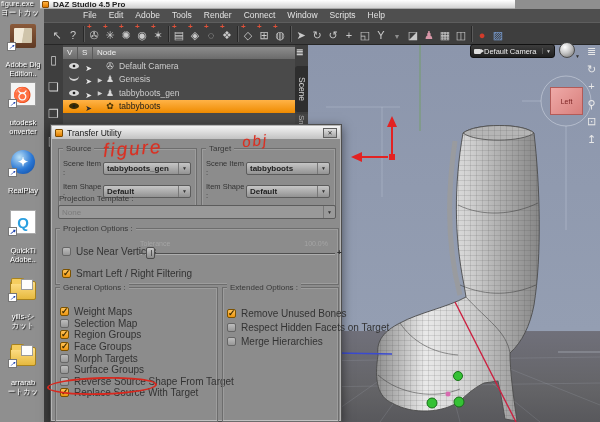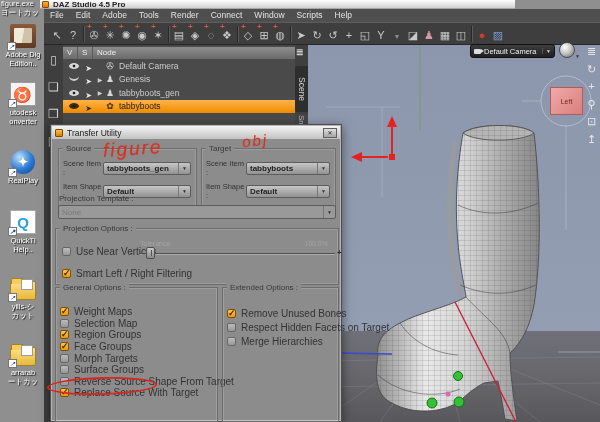--- a/index.html
+++ b/index.html
@@ -28,30 +28,30 @@
   .dt-folder { width:26px; height:19px; background:linear-gradient(#ffe08a,#e6b93e); border:1px solid #a8821d;
                border-radius:2px; margin-top:5px; }
   .dt-folder::before { content:""; position:absolute; top:-4px; left:0px; width:11px; height:5px;
                background:#f5cd5e; border:1px solid #a8821d; border-bottom:none; border-radius:2px 2px 0 0; }
   .dt-folder::after { content:""; position:absolute; top:-3px; right:2px; width:10px; height:9px;
                background:#fdfdfd; border:1px solid #9a9a9a; }
   .sc-arrow { position:absolute; left:-3px; bottom:-3px; width:9px; height:9px; background:#fff;
               border:1px solid #777; font-size:7px; line-height:8px; color:#1a3fb0; text-align:center; z-index:2; }
   .sc-arrow::after { content:"↗"; }
   .dt-label { font-size:7.5px; color:#fff; text-shadow:1px 1px 1px rgba(0,0,0,.95); text-align:center;
-              line-height:8.5px; margin-top:3px; width:46px; }
+              line-height:8.5px; margin-top:13px; width:46px; }
 
   
   .titlebar { position:absolute; left:40px; top:0; width:475px; height:9px;
               background:linear-gradient(#ffffff,#d2d2d2); border-bottom:1px solid #a8a8a8; overflow:hidden; }
   .title-icon { position:absolute; left:2px; top:1px; width:7px; height:7px;
                 background:linear-gradient(#ffb340,#e07800); border:1px solid #8a4c00; border-radius:1px; }
   .title-text { position:absolute; left:13px; top:0px; font-size:8px; line-height:9px; color:#222; font-weight:bold; }
   .menubar { position:absolute; left:44px; top:9px; width:556px; height:13px; background:#4f4f4f;
-             display:flex; align-items:flex-start; }
+             display:flex; align-items:flex-start;padding-left:33px; }
   .mi { font-size:8.5px; color:#e3e3e3; padding:0 6px; line-height:13px; }
   .toolbar { position:absolute; left:44px; top:22px; width:556px; height:23px; background:#3e3e3e;
              border-top:1px solid #5e5e5e; border-bottom:1px solid #262626;
              display:flex; align-items:center; padding-left:5px; }
   .tb { position:relative; width:16px; height:18px; text-align:center; color:#c9c9c9; }
   .tb b { font-weight:normal; font-size:11px; line-height:18px; }
   .tb .plus { display:none; position:absolute; top:-3px; left:1px; color:#e0523a; font-size:8px; font-style:normal; font-weight:bold; }
   .tb .plus.show { display:block; }
   .tb.sep { width:5px; } .tb.sep::after { content:""; position:absolute; left:2px; top:1px; bottom:1px;
             width:1px; background:#282828; box-shadow:1px 0 0 #5a5a5a; }
@@ -204,21 +204,21 @@
             <span>RealPlay</span><br><span></span>
           </span>
         </div>
 
         <div class="dt-item">
           <span class="dt-art dt-qt">
             <b class="dt-glyph">Q</b>
             <i class="sc-arrow"></i>
           </span>
           <span class="dt-label">
-            <span>QuickTi</span><br><span>Help..</span>
+            <span>QuickTi</span><br><span>Adobe..</span>
           </span>
         </div>
 
         <div class="dt-item">
           <span class="dt-art dt-folder">
             <b class="dt-glyph"></b>
             <i class="sc-arrow"></i>
           </span>
           <span class="dt-label">
             <span>yills-シ</span><br><span>カット</span>

